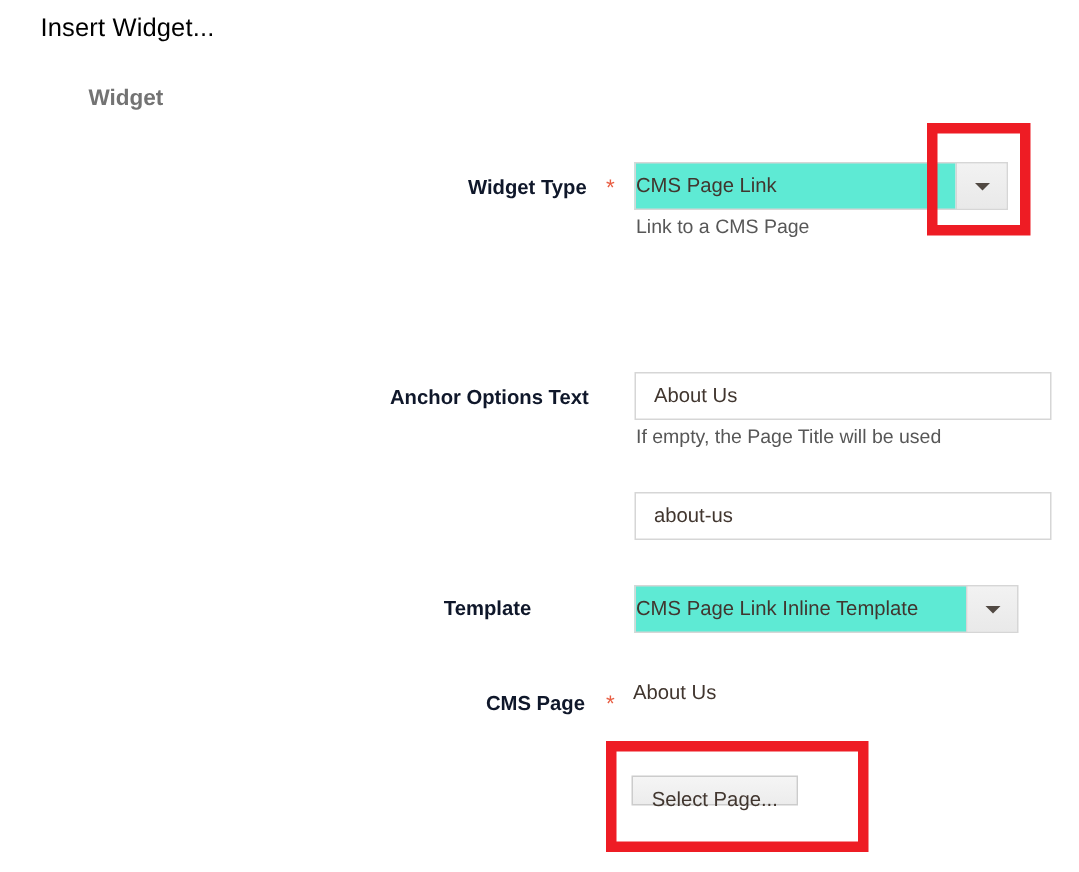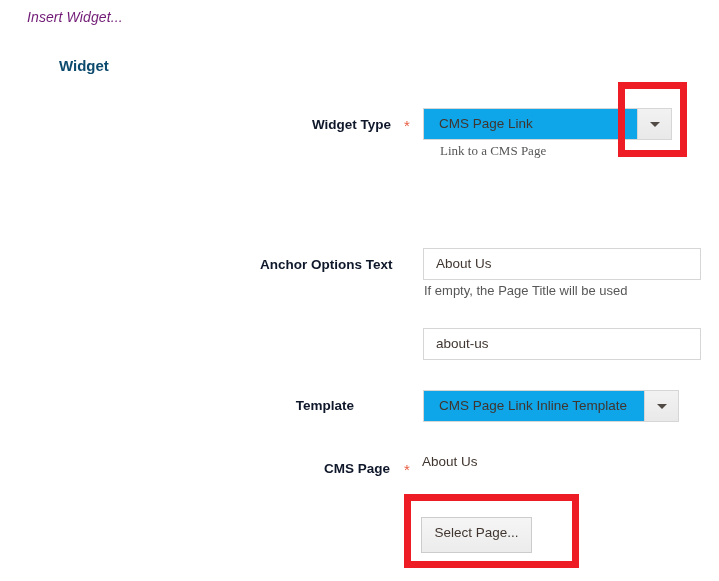--- a/index.html
+++ b/index.html
@@ -21,34 +21,33 @@
     position: relative;
     width: 719px;
     height: 581px;
   }
 
   
   .page-title {
     position: absolute;
     left: 27px;
     top: 9px;
-    font-size: 14px;
+    font-size: 17px;
     font-weight: 400;
-    color: #701a75;
+    color: #000000;
     letter-spacing: 0.1px;
     white-space: nowrap;
-    font-style: italic;
   }
 
   
   .section-heading {
     position: absolute;
     font-size: 15px;
     font-weight: bold;
-    color: #0c4a6e;
+    color: #737373;
     white-space: nowrap;
   }
   .section-heading.widget      { left: 59px; top: 57px; }
   .section-heading.widget-opts { left: 59px; top: 197px; }
 
   .field-label {
     position: absolute;
     right: 719px;              
     font-size: 13.5px;
     font-weight: bold;
@@ -89,25 +88,25 @@
     box-sizing: border-box;
   }
   .select-text {
     position: absolute;
     left: 0;
     top: 0;
     bottom: 0;
     box-sizing: border-box;
     border: 1px solid #d6d6d6;
     border-right: none;
-    background: #0ea5e9;
+    background: #5eead4;
     font-size: 13.5px;
     color: #41362f;
     line-height: 30px;
-    padding-left: 15px;
+    padding-left: 0;
     white-space: nowrap;
     overflow: hidden;
   }
   .select-btn {
     position: absolute;
     top: 0;
     bottom: 0;
     width: 35px;
     box-sizing: border-box;
     border: 1px solid #d6d6d6;
@@ -178,21 +177,21 @@
   <div class="field-label" style="left: 312px; top: 117px; width: 78px; text-align: right;">Widget Type</div>
   <div class="req-star" style="left: 404px; top: 118px;">*</div>
 
   <div class="select-wrap" style="left: 423px; top: 108px; width: 249px;">
     <div class="select-text" style="width: 214px;">CMS Page Link</div>
     <div class="select-btn" style="left: 214px;">
       <span class="caret"></span>
     </div>
   </div>
 
-  <div class="field-note" style="left: 440px; top: 143px; font-family: Liberation Serif, serif;">Link to a CMS Page</div>
+  <div class="field-note" style="left: 424px; top: 143px;">Link to a CMS Page</div>
 
   <div class="annot-box" style="left: 618px; top: 82px; width: 69px; height: 75px;"></div>
 
 
   <div class="field-label" style="left: 260px; top: 257px; width: 130px; text-align: right;">Anchor Options Text</div>
 
   <div class="text-input" style="left: 423px; top: 248px; width: 278px;">About Us</div>
 
   <div class="field-note" style="left: 424px; top: 283px;">If empty, the Page Title will be used</div>
 
@@ -206,17 +205,17 @@
     <div class="select-btn" style="left: 221px;">
       <span class="caret"></span>
     </div>
   </div>
 
   <div class="field-label" style="left: 260px; top: 461px; width: 130px; text-align: right;">CMS Page</div>
   <div class="req-star" style="left: 404px; top: 462px;">*</div>
 
   <div class="static-value" style="left: 422px; top: 454px;">About Us</div>
 
-  <div class="btn" style="left: 421px; top: 517px; width: 111px; height: 36px; line-height: 30px;">Select Page...</div>
+  <div class="btn" style="left: 421px; top: 517px; width: 111px; height: 20px; line-height: 30px;">Select Page...</div>
 
   <div class="annot-box" style="left: 404px; top: 494px; width: 175px; height: 74px;"></div>
 
 </div>
 
 </body></html>

